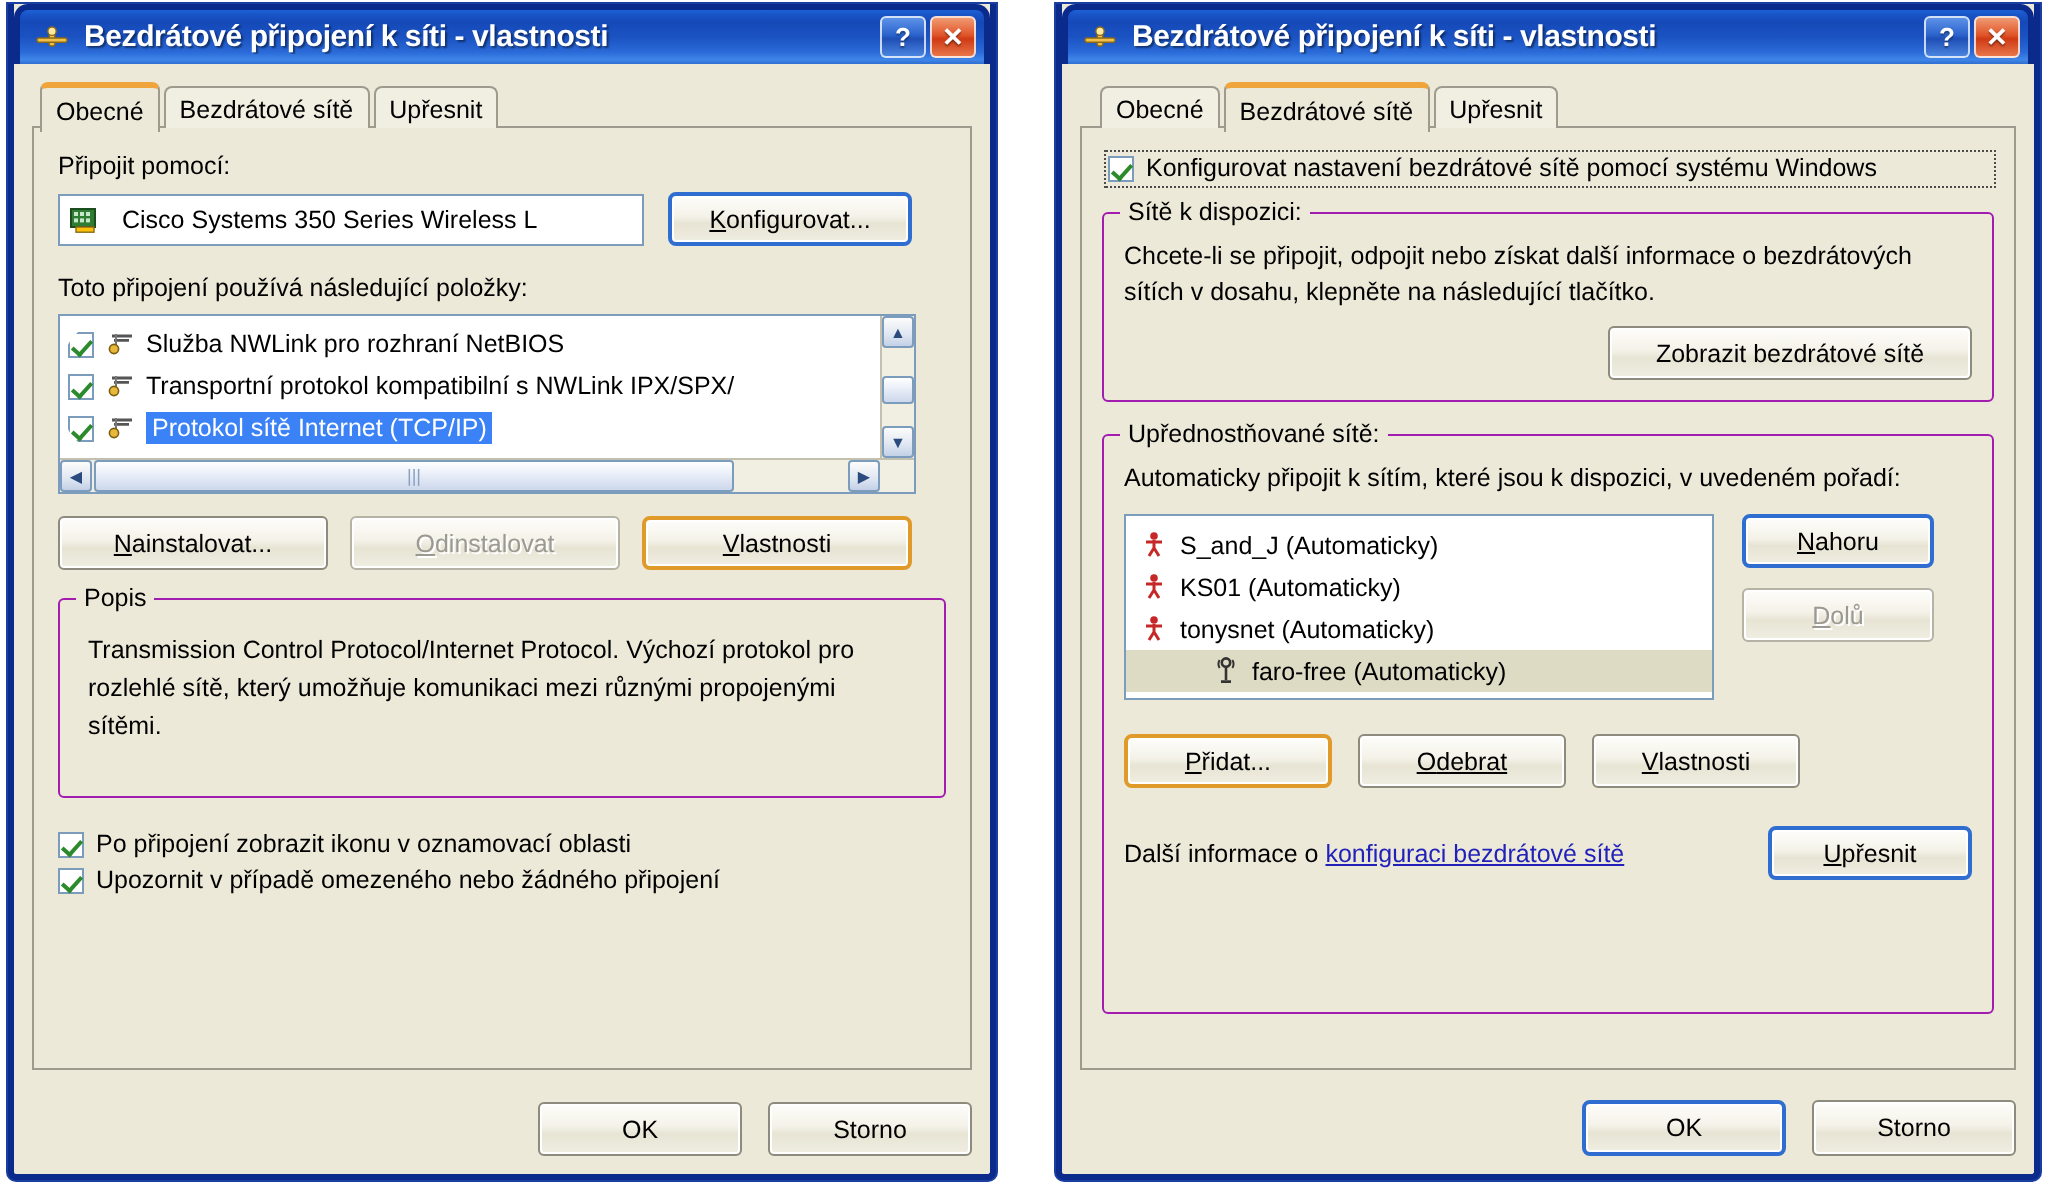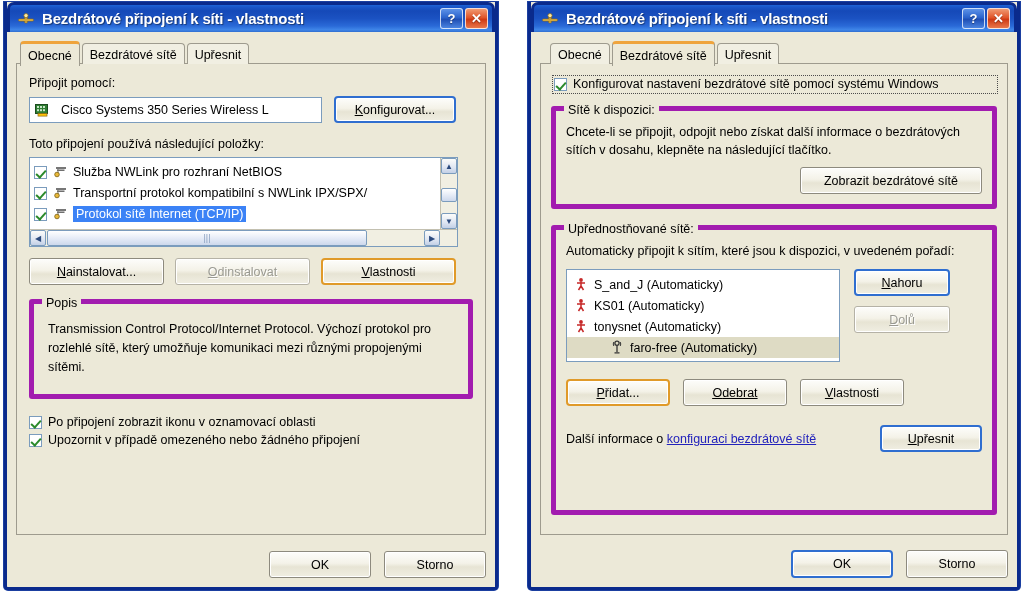--- a/index.html
+++ b/index.html
@@ -132,21 +132,21 @@
     white-space: nowrap;
     font-family: "Liberation Sans", sans-serif;
     box-shadow: inset 0 0 0 1px #ffffff;
   }
   .btn.default { border: 2px solid #2f6ed0; border-radius: 4px; }
   .btn.focus   { border: 2px solid #E09A29; border-radius: 4px; }
   .btn.disabled { color: #9a9a92; text-shadow: 1px 1px 0 #ffffff; border-color: #b5b2a6; }
   .btn u { text-decoration: underline; }
 
   .group {
-    border: 5px solid #a21caf;
+    border: 1px solid #a21caf;
     border-radius: 3px;
     position: relative;
     padding: 14px 10px 10px 10px;
     margin-top: 9px;
   }
   .group > .glegend {
     position: absolute;
     top: -8px; left: 8px;
     background: #ECE9D8;
     padding: 0 4px;
@@ -274,21 +274,21 @@
             <span style="margin-left:4px;">Cisco Systems 350 Series Wireless L</span>
           </div>
           <div class="btn default" style="margin-left:12px; width:122px; height:27px;">
             <span><u>K</u><span>onfigurovat...</span></span>
           </div>
         </div>
 
         <div class="lbl" style="margin-top:14px;">Toto připojení používá následující položky:</div>
 
         <div class="listbox" style="margin-top:6px; width:429px; height:90px;">
-          <div style="position:absolute; left:0; top:0; right:17px; bottom:17px; overflow:hidden; padding-top:3px;">
+          <div style="position:absolute; left:0; top:0; right:17px; bottom:17px; overflow:hidden; padding-top:3px;border-radius:29px;">
             <div class="litem">
               <span class="chkbox checked"></span>
               <span class="wifiico">
                 <svg width="14" height="15" viewBox="0 0 14 15">
                   <path d="M3 4 L13 4" stroke="#555" stroke-width="1.6"></path>
                   <path d="M4 6.2 L11.5 6.2" stroke="#555" stroke-width="1.3"></path>
                   <path d="M5 3 L5 9" stroke="#777" stroke-width="1"></path>
                   <circle cx="4" cy="10.5" r="2.3" fill="#E8B83A" stroke="#7a5f12" stroke-width="0.8"></circle>
                 </svg>
               </span>
@@ -409,21 +409,21 @@
           <div style="display:flex; justify-content:flex-end; margin-top:8px;">
             <div class="btn" style="width:182px; height:27px;">Zobrazit bezdrátové sítě</div>
           </div>
         </div>
 
         <div class="group" style="margin-top:16px; padding:12px 10px 10px 10px; height:290px;">
           <span class="glegend">Upřednostňované sítě:</span>
           <div class="lbl" style="line-height:18px;">Automaticky připojit k sítím, které jsou k dispozici, v uvedeném pořadí:</div>
 
           <div class="row" style="margin-top:9px; align-items:flex-start;">
-            <div class="listbox" style="width:274px; height:93px; padding-top:4px;">
+            <div class="listbox" style="width:295px; height:93px; padding-top:4px;">
               <div class="litem">
                 <span class="wifiico" style="margin-left:3px;">
                   <svg width="14" height="15" viewBox="0 0 14 15">
                     <circle cx="7" cy="3" r="1.9" fill="#C62828"></circle>
                     <path d="M7 5 L7 9 M7 9 L4.5 13 M7 9 L9.5 13 M3 6 L11 6" stroke="#C62828" stroke-width="1.5" fill="none"></path>
                   </svg>
                 </span>
                 <span class="itext">S_and_J (Automaticky)</span>
               </div>
               <div class="litem">

